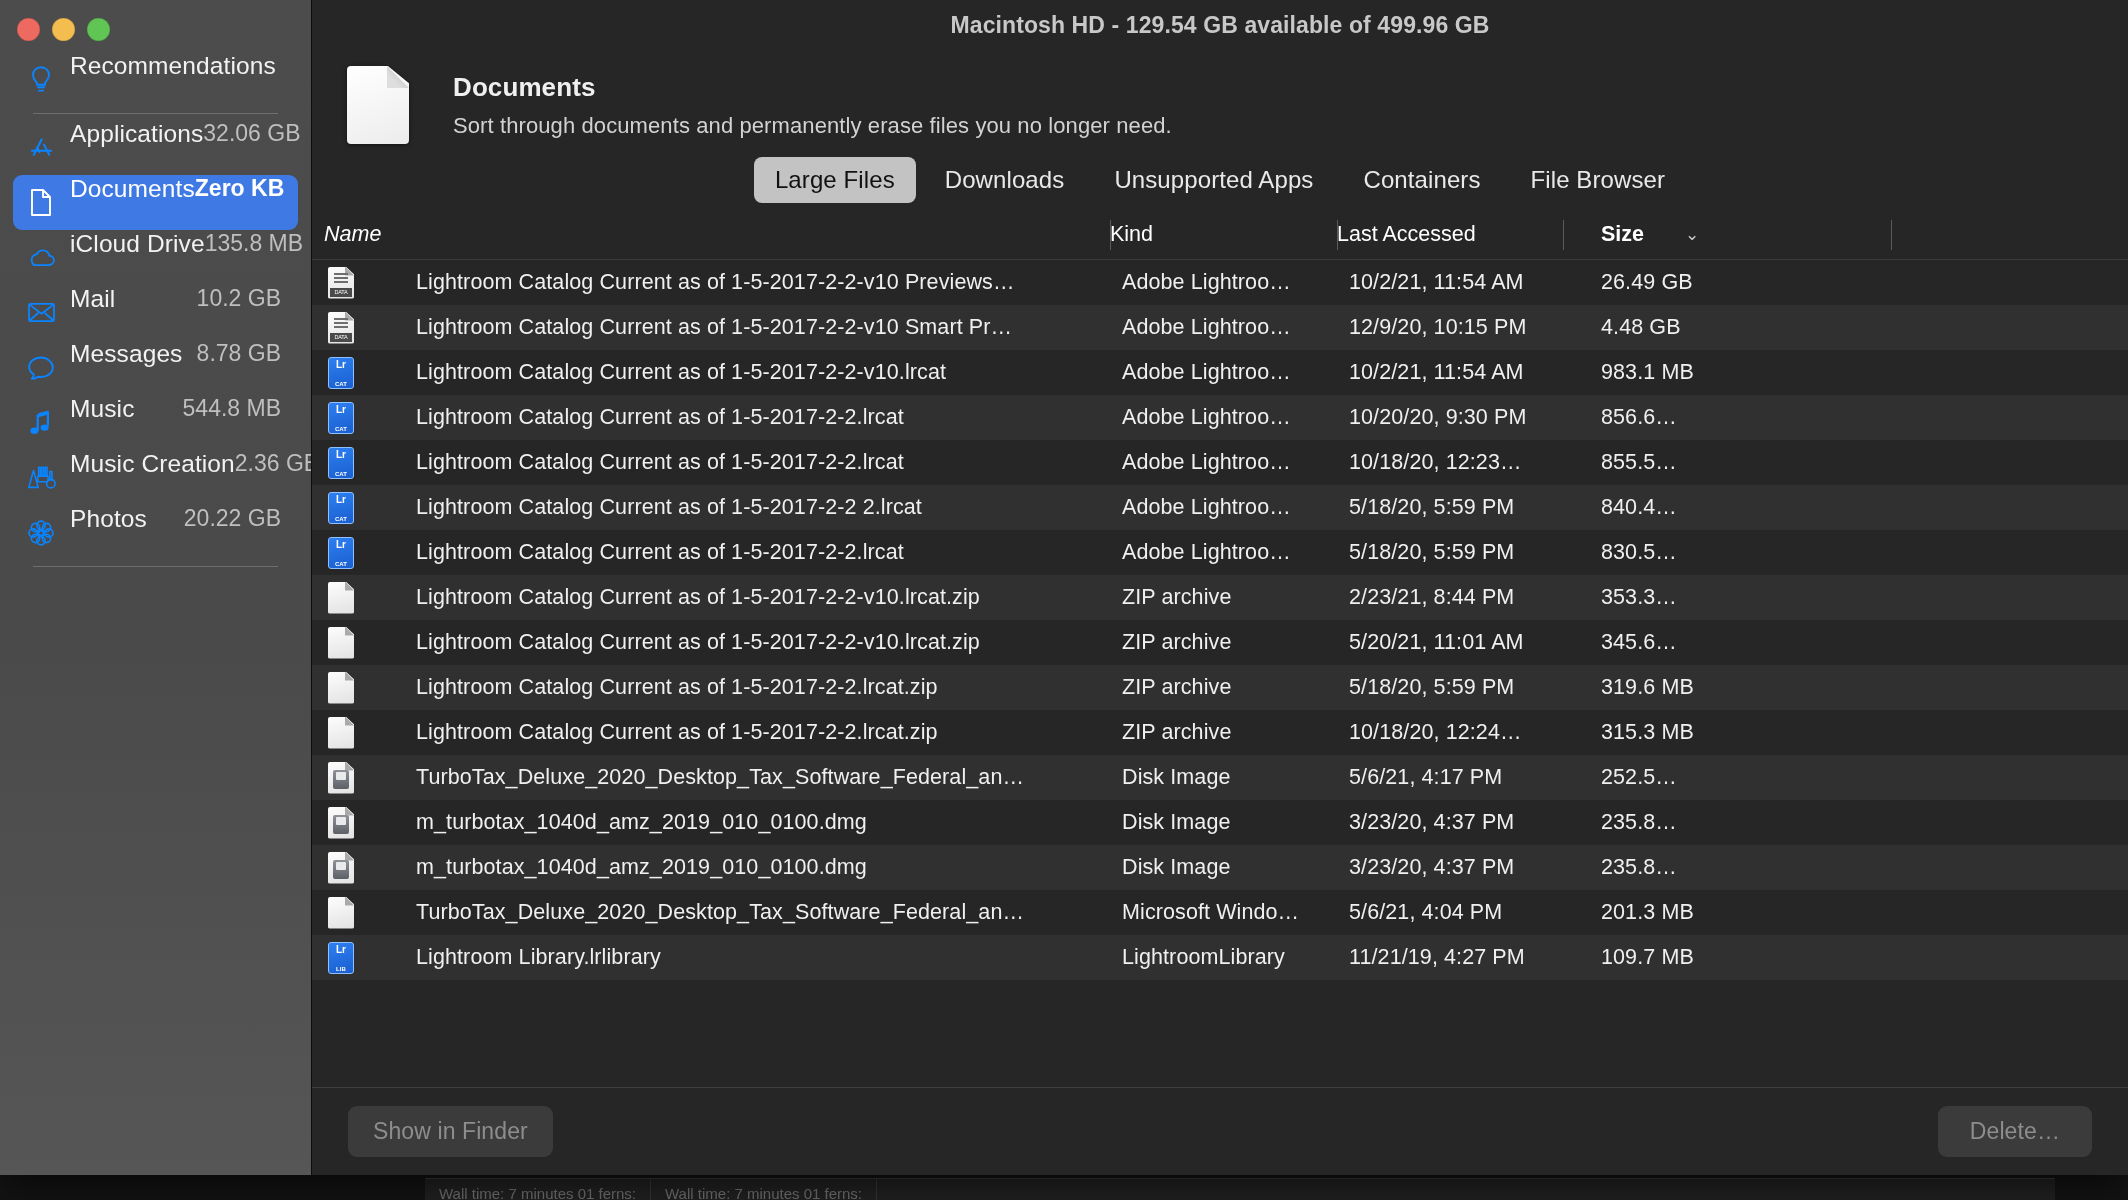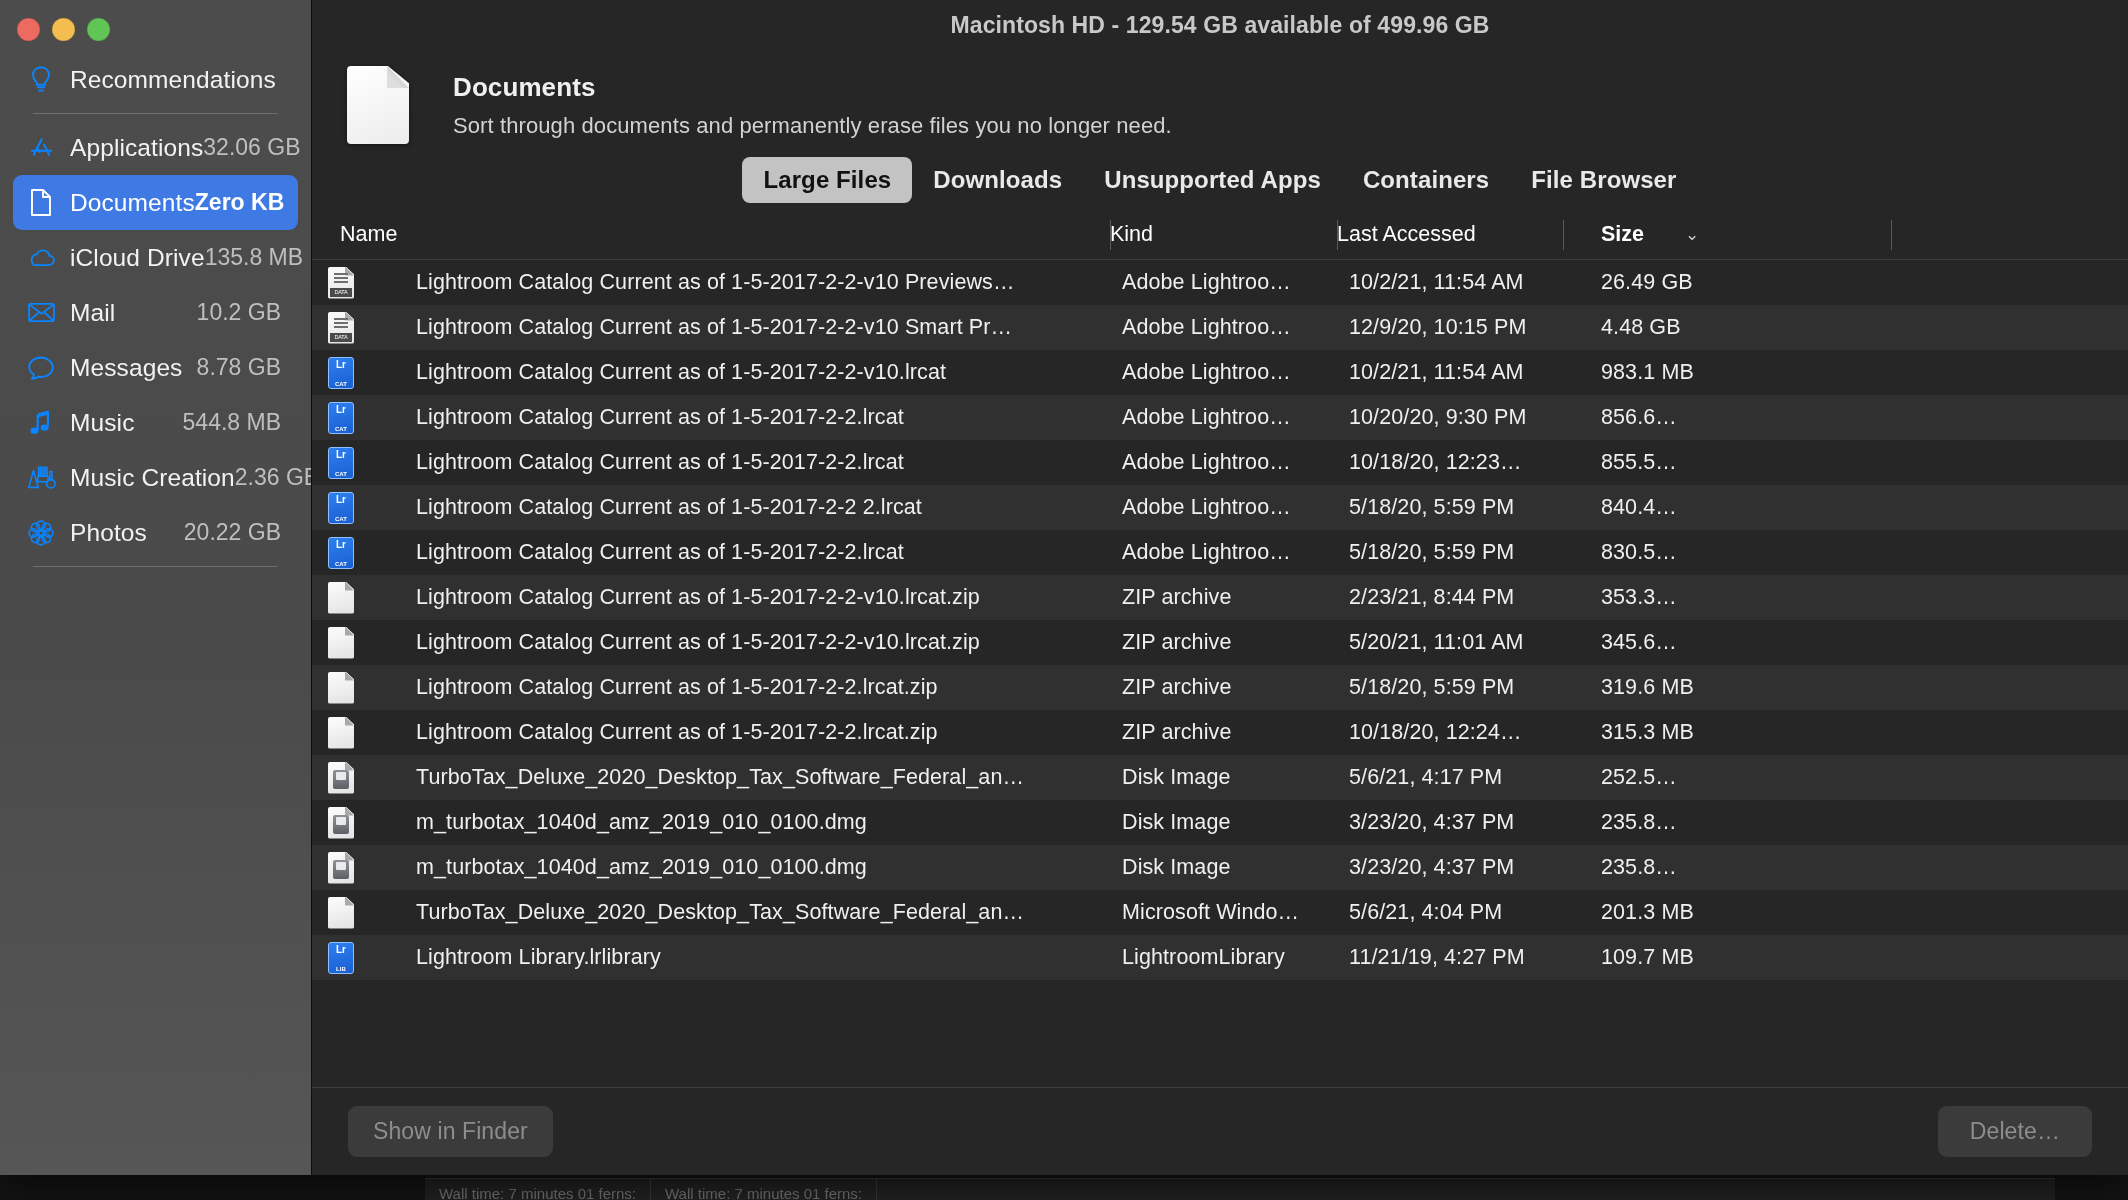--- a/index.html
+++ b/index.html
@@ -78,21 +78,20 @@
   }
   .light.close   { background: #ec6a5f; box-shadow: inset 0 0 0 .5px rgba(0,0,0,.22); }
   .light.min     { background: #f4bd4f; box-shadow: inset 0 0 0 .5px rgba(0,0,0,.22); }
   .light.zoom    { background: #61c555; box-shadow: inset 0 0 0 .5px rgba(0,0,0,.22); }
 
   .side-list { padding: 0 13px; }
 
   .side-item {
     height: 55px;
     display: flex;
-    align-items: center;
     border-radius: 9px;
     padding: 0 17px 0 11px;
     position: relative;
   }
   .side-item .sicon {
     width: 34px;
     flex: 0 0 34px;
     display: flex;
     align-items: center;
     justify-content: center;
@@ -189,22 +188,21 @@
     padding-top: 10px;
     letter-spacing: .1px;
   }
 
   #tabbar {
     height: 60px;
     flex: 0 0 60px;
     display: flex;
     align-items: center;
     justify-content: center;
-    gap: 0px;
-    font-weight: bold;
+    gap: 8px;
   }
   .tab {
     color: #e9e9e9;
     font-size: 24px;
     padding: 9px 21px;
     border-radius: 8px;
     white-space: nowrap;
     letter-spacing: .1px;
   }
   .tab.active {
@@ -237,21 +235,21 @@
     height: 34px;
     position: relative;
   }
   .ch + .ch::before {
     content: "";
     position: absolute;
     left: 0; top: 2px;
     width: 1px; height: 30px;
     background: #5a5a5a;
   }
-  .ch.c-name { flex: 0 0 798px; padding-left: 28px; }
+  .ch.c-name { flex: 0 0 798px; padding-left: 12px; font-style: italic; }
   .ch.c-kind { flex: 0 0 227px; }
   .ch.c-last { flex: 0 0 226px; }
   .ch.c-size { flex: 1; justify-content: flex-start; padding-left: 38px; font-weight: 700; gap: 23px; }
   .ch.c-size .chev {
     margin-left: 18px;
     color: #c9c9c9;
     font-size: 17px;
     font-weight: 400;
   }
   .ch.c-size::after {

